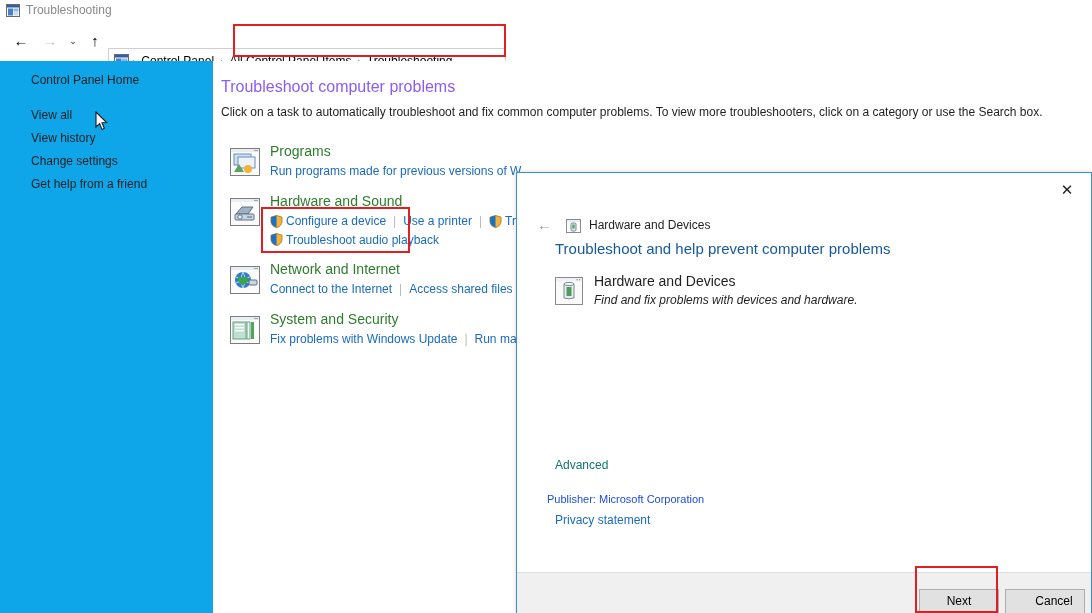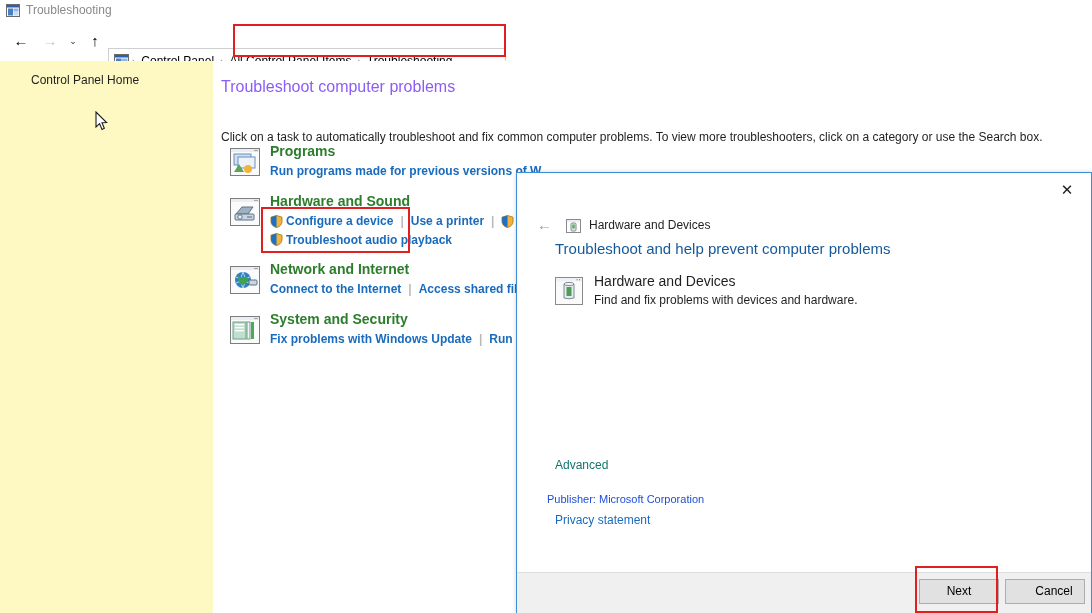--- a/index.html
+++ b/index.html
@@ -37,36 +37,36 @@
   .crumb-sep{color:#7a7a7a;font-size:10px;padding:0 1px;}
   .crumb-icon{width:15px;height:14px;margin-left:4px;margin-right:2px;}
 
   .redbox{position:absolute;border:2px solid #e02020;box-sizing:border-box;
           pointer-events:none;background:transparent;}
   #redbox-breadcrumb{left:233px;top:24px;width:273px;height:33px;}
   #redbox-hardware{left:261px;top:207px;width:149px;height:46px;}
   #redbox-next{left:915px;top:566px;width:83px;height:47px;}
 
   
-  .leftpane{position:absolute;left:0;top:61px;width:213px;height:552px;background:#fef9c3;}
+  .leftpane{position:absolute;left:0;top:61px;width:213px;height:552px;background:#0ea5e9;}
   .lp-home{position:absolute;left:31px;top:12px;font-size:12px;color:#1f1f1f;}
   .lp-links{position:absolute;left:31px;top:47px;}
   .lp-link{display:block;font-size:12px;color:#1f1f1f;margin-bottom:9px;
            text-decoration:none;cursor:default;}
 
   
   #cursor{position:absolute;left:95px;top:111px;width:13px;height:20px;}
 
   
   .content{position:absolute;left:213px;top:61px;width:879px;height:552px;background:#fff;}
   .page-title{position:absolute;left:8px;top:17px;font-size:16px;color:#8b5cf6;}
-  .page-sub{position:absolute;left:8px;top:44px;font-size:12px;color:#1f1f1f;white-space:nowrap;margin-top:25px;}
+  .page-sub{position:absolute;left:8px;top:44px;font-size:12px;color:#1f1f1f;white-space:nowrap;}
 
   .cat-list{position:absolute;left:0px;top:85px;width:879px;}
-  .cat{position:relative;height:50px;margin-bottom:0px;font-weight:bold;}
+  .cat{position:relative;height:50px;margin-bottom:0px;}
   .cat-icon{position:absolute;left:17px;top:2px;width:30px;height:28px;}
   .cat-title{position:absolute;left:57px;top:-3px;font-size:14px;color:#2d7d2d;}
   .cat-links{position:absolute;left:57px;top:18px;display:flex;align-items:flex-end;
              white-space:nowrap;font-size:12px;}
   .cat-links2{position:absolute;left:57px;top:37px;display:flex;align-items:flex-start;
               white-space:nowrap;font-size:12px;}
   .clink{color:#1a6bbd;text-decoration:none;cursor:default;}
   .sep{color:#b9b9b9;padding:0 7px;}
   .shield{display:inline-block;width:13px;height:13px;margin-right:3px;
           vertical-align:-2px;}
@@ -80,30 +80,30 @@
              line-height:24px;text-align:center;font-size:15px;color:#1a1a1a;cursor:default;}
   .dlg-nav{position:absolute;left:0;top:38px;width:574px;height:34px;background:#fff;}
   .dlg-back{position:absolute;left:20px;top:5px;font-size:15px;color:#999;cursor:default;}
   .dlg-navicon{position:absolute;left:49px;top:8px;width:15px;height:14px;}
   .dlg-navtext{position:absolute;left:72px;top:7px;font-size:12px;color:#1f1f1f;}
 
   .dlg-body{position:absolute;left:0;top:72px;width:574px;height:327px;background:#fff;}
   .dlg-heading{position:absolute;left:38px;top:-5px;font-size:15px;color:#16599a;}
   .dlg-item-icon{position:absolute;left:38px;top:32px;width:28px;height:28px;}
   .dlg-item-title{position:absolute;left:77px;top:28px;font-size:14px;color:#1f1f1f;}
-  .dlg-item-desc{position:absolute;left:77px;top:48px;font-size:12px;color:#1f1f1f;}
+  .dlg-item-desc{position:absolute;left:77px;top:48px;font-size:12px;color:#1f1f1f;font-style:italic;}
   .dlg-advanced{position:absolute;left:38px;top:213px;font-size:12px;color:#0f766e;
                 text-decoration:none;cursor:default;}
   .dlg-publisher{position:absolute;left:30px;top:248px;font-size:11px;color:#1d4ed8;}
   .dlg-privacy{position:absolute;left:38px;top:268px;font-size:12px;color:#1a6bbd;
                text-decoration:none;cursor:default;}
 
   .dlg-footer{position:absolute;left:0;top:399px;width:574px;height:41px;
               background:#f0f0f0;border-top:1px solid #dedede;}
-  .dlg-btn{position:absolute;top:6px;height:25px;width:80px;background:#e1e1e1;
+  .dlg-btn{position:absolute;top:16px;height:25px;width:80px;background:#e1e1e1;
            border:1px solid #adadad;box-sizing:border-box;font-size:12px;
            font-family:"Liberation Sans", sans-serif;color:#000;cursor:default;
            line-height:23px;text-align:center;}
   .btn-next{left:402px;}
   .btn-cancel{left:488px;padding-left:18px;}
 </style>
 </head>
 <body>
 
 <div id="explorer">
@@ -138,20 +138,26 @@
       <span class="crumb">Control Panel</span>
       <span class="crumb-sep">›</span>
       <span class="crumb">All Control Panel Items</span>
       <span class="crumb-sep">›</span>
       <span class="crumb">Troubleshooting</span>
     </div>
   </div>
 
   <div class="leftpane">
     <div class="lp-home">Control Panel Home</div>
+    <div class="lp-links">
+      <a class="lp-link">View all</a>
+      <a class="lp-link">View history</a>
+      <a class="lp-link">Change settings</a>
+      <a class="lp-link">Get help from a friend</a>
+    </div>
   </div>
 
   <div class="content">
     <div class="page-title">Troubleshoot computer problems</div>
     <div class="page-sub">Click on a task to automatically troubleshoot and fix common computer problems. To view more troubleshooters, click on a category or use the Search box.</div>
 
     <div class="cat-list">
 
       <div class="cat">
         <svg class="cat-icon" viewBox="0 0 30 28">

